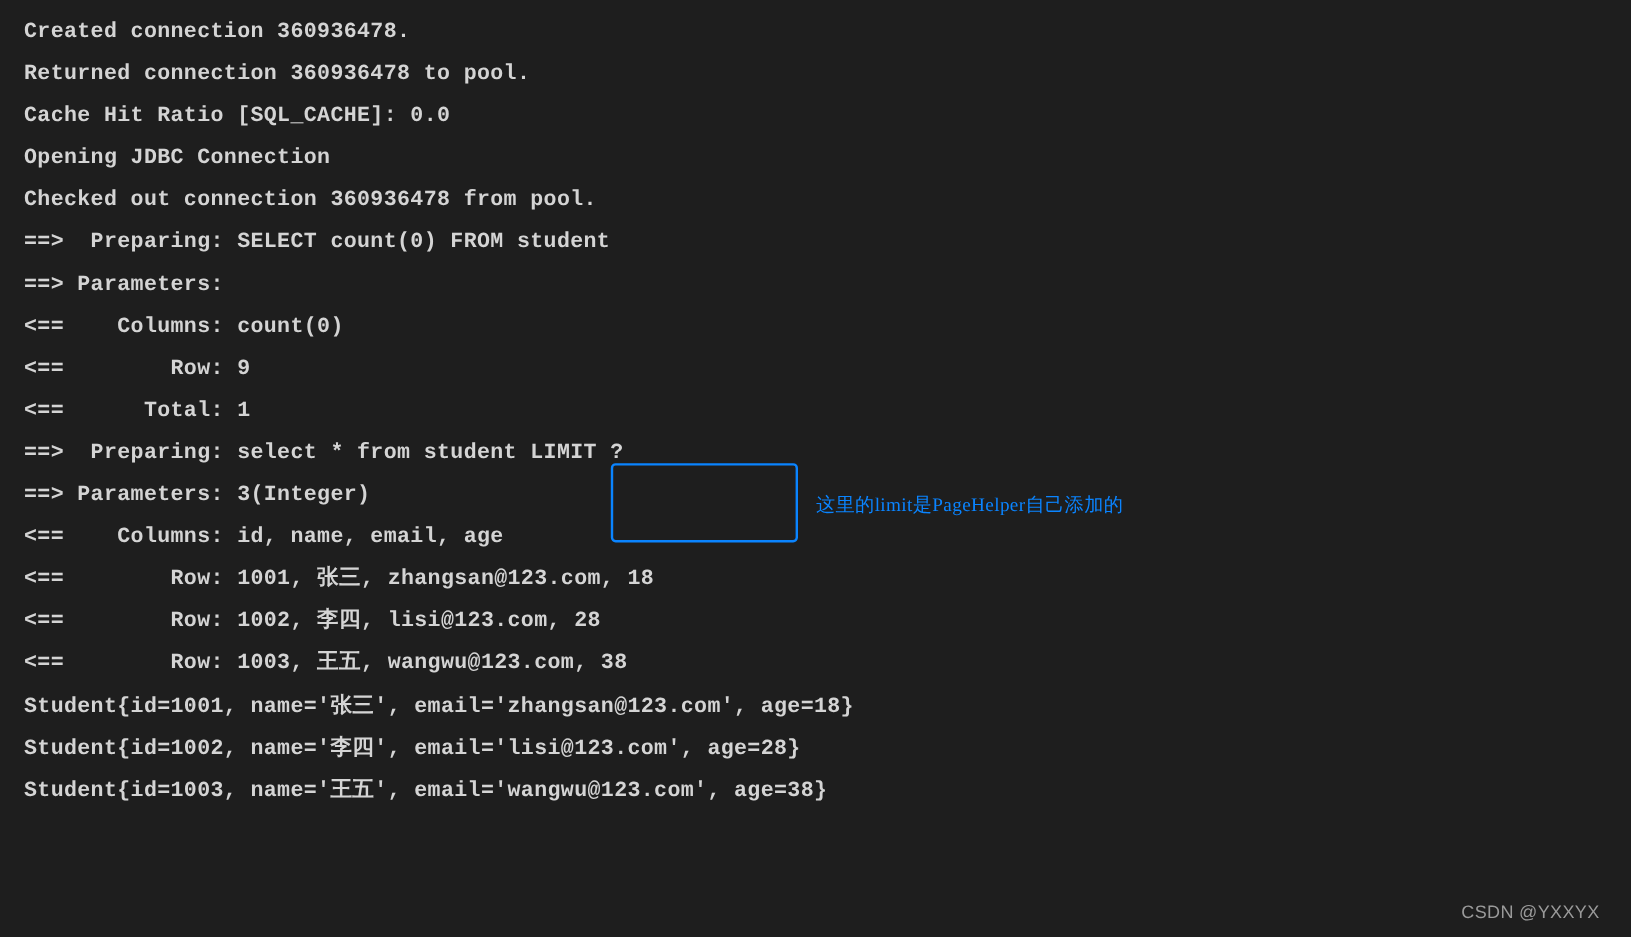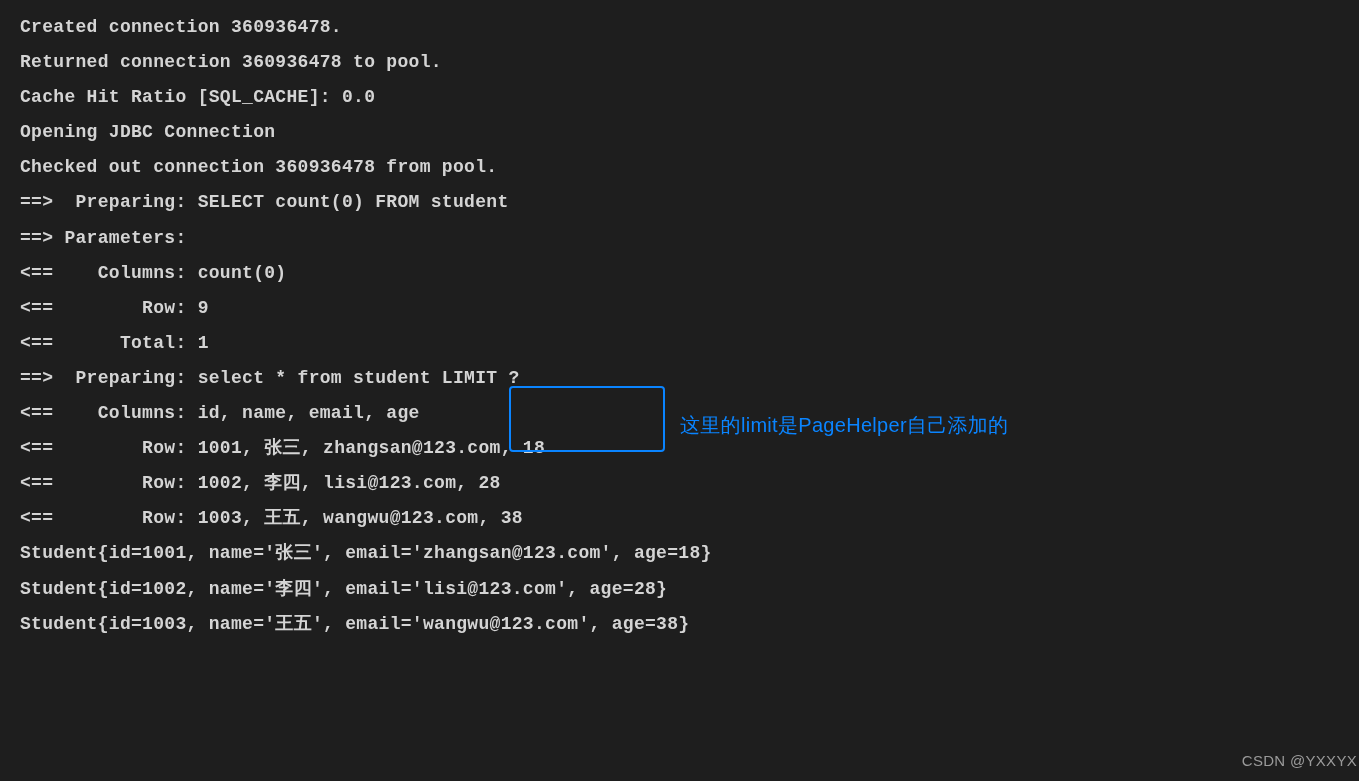--- a/index.html
+++ b/index.html
@@ -30,30 +30,30 @@
       border-radius: 4px;
       left: 509px;
       top: 386px;
       width: 156px;
       height: 66px;
       pointer-events: none;
     }
     .annotation {
       position: absolute;
       color: #0a84ff;
-      font-size: 20px;
+      font-size: 16px;
       left: 680px;
       top: 406px;
-      font-family: Liberation Sans, sans-serif;
+      font-family: Liberation Serif, serif;
       letter-spacing: 0.3px;
     }
     .watermark {
       position: absolute;
       bottom: 6px;
-      right: 2px;
+      right: 26px;
       color: #9a9a9a;
       font-size: 15px;
       font-family: Arial, sans-serif;
       letter-spacing: 0.3px;
     }
   </style>
 </head>
 <body>
 
 <div>
@@ -61,20 +61,21 @@
   <div class="log-line">Returned connection 360936478 to pool.</div>
   <div class="log-line">Cache Hit Ratio [SQL_CACHE]: 0.0</div>
   <div class="log-line">Opening JDBC Connection</div>
   <div class="log-line">Checked out connection 360936478 from pool.</div>
   <div class="log-line">==&gt;  Preparing: SELECT count(0) FROM student</div>
   <div class="log-line">==&gt; Parameters:</div>
   <div class="log-line">&lt;==    Columns: count(0)</div>
   <div class="log-line">&lt;==        Row: 9</div>
   <div class="log-line">&lt;==      Total: 1</div>
   <div class="log-line">==&gt;  Preparing: select * from student LIMIT ?</div>
+  <div class="log-line">==&gt; Parameters: 3(Integer)</div>
   <div class="log-line">&lt;==    Columns: id, name, email, age</div>
   <div class="log-line">&lt;==        Row: 1001, 张三, zhangsan@123.com, 18</div>
   <div class="log-line">&lt;==        Row: 1002, 李四, lisi@123.com, 28</div>
   <div class="log-line">&lt;==        Row: 1003, 王五, wangwu@123.com, 38</div>
   <div class="log-line">Student{id=1001, name='张三', email='zhangsan@123.com', age=18}</div>
   <div class="log-line">Student{id=1002, name='李四', email='lisi@123.com', age=28}</div>
   <div class="log-line">Student{id=1003, name='王五', email='wangwu@123.com', age=38}</div>
 </div>
 
 <div class="highlight-box"></div>

